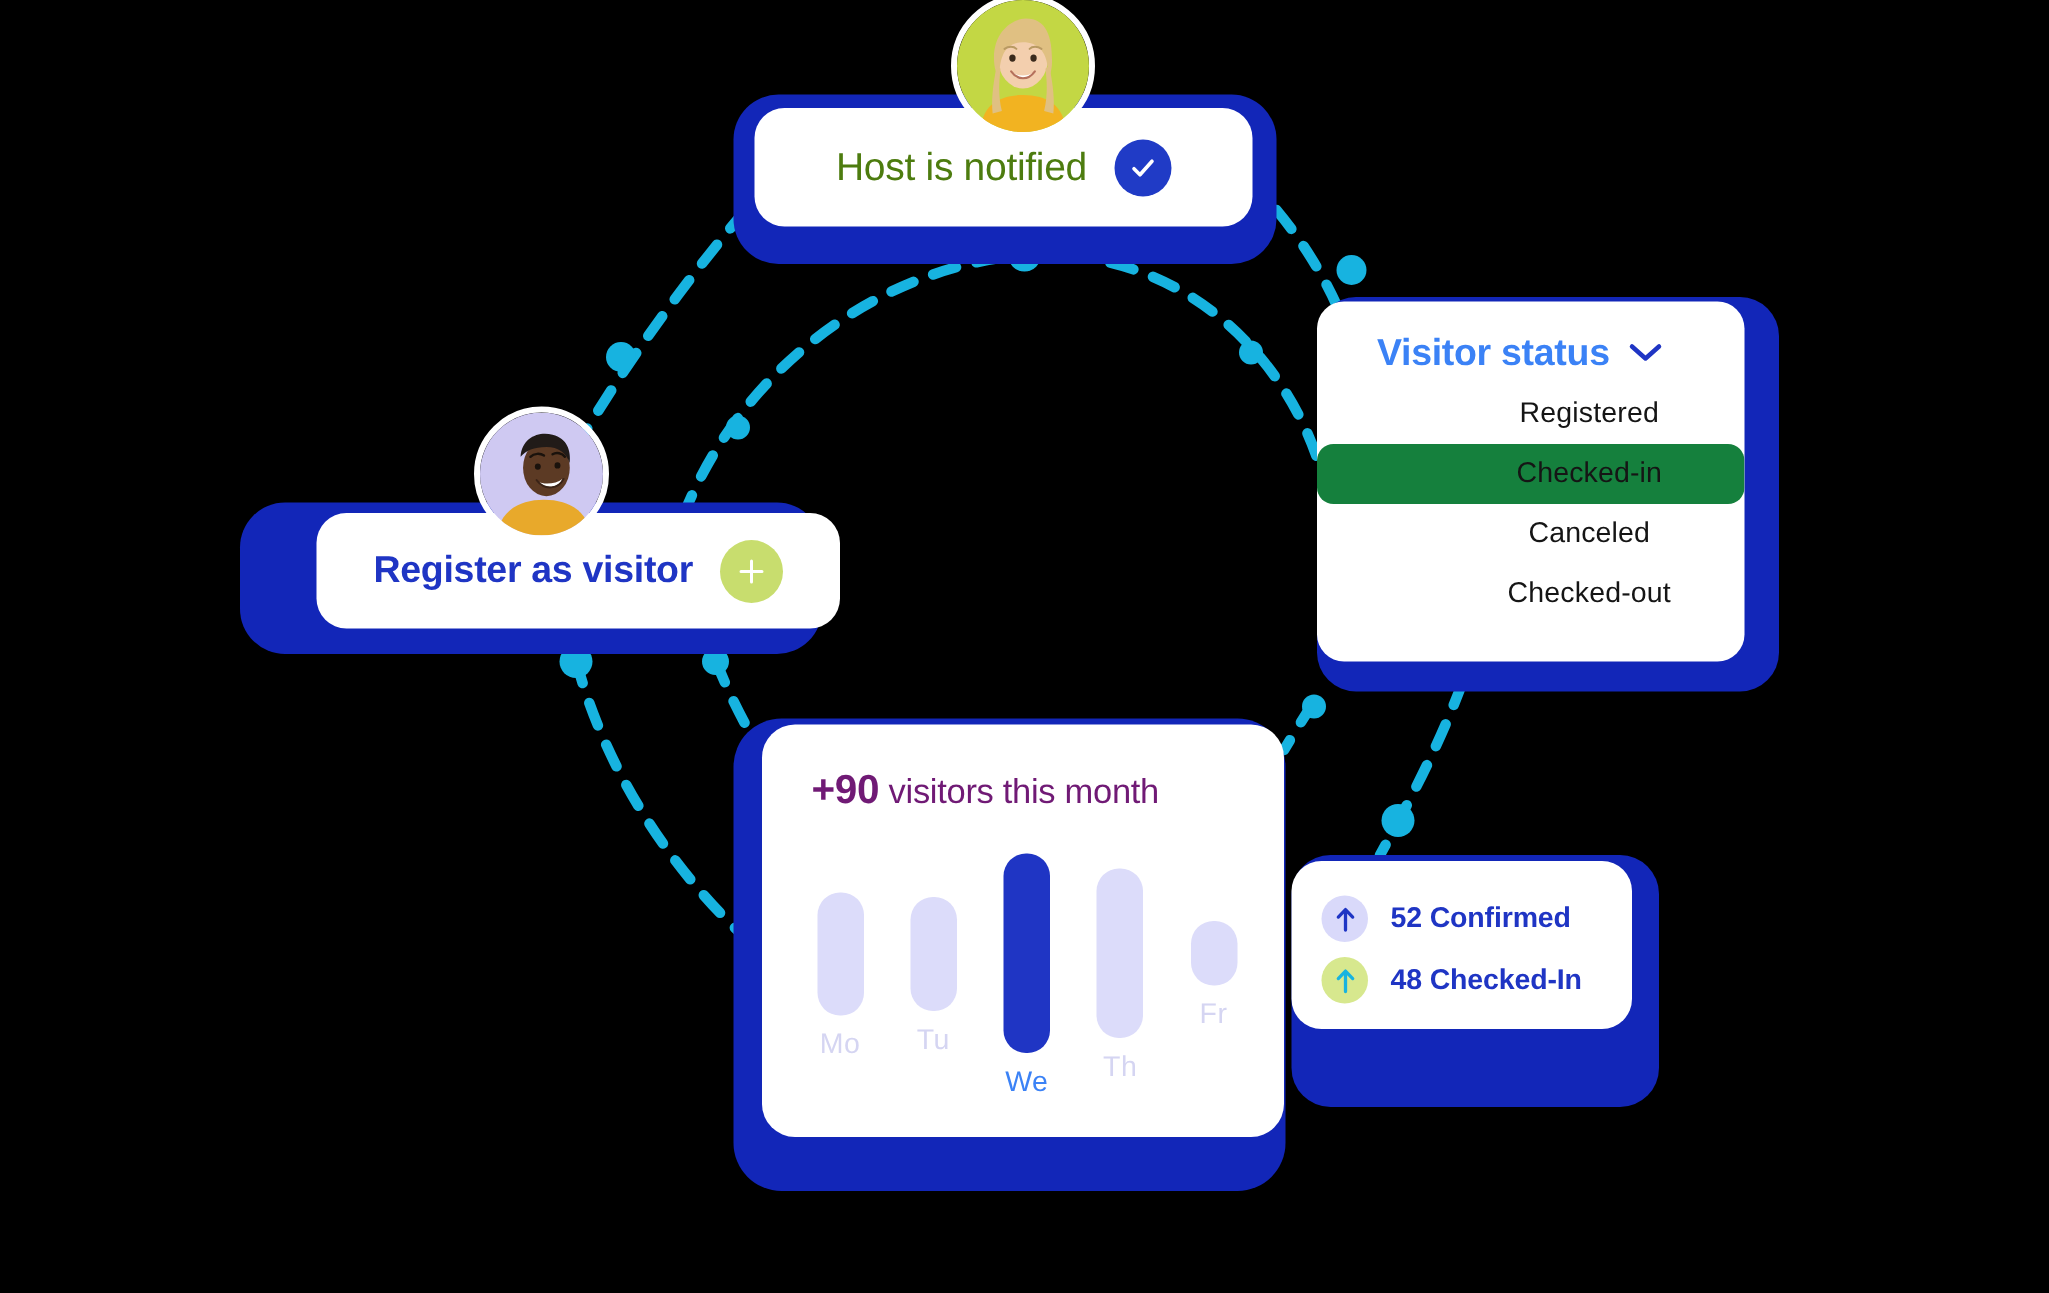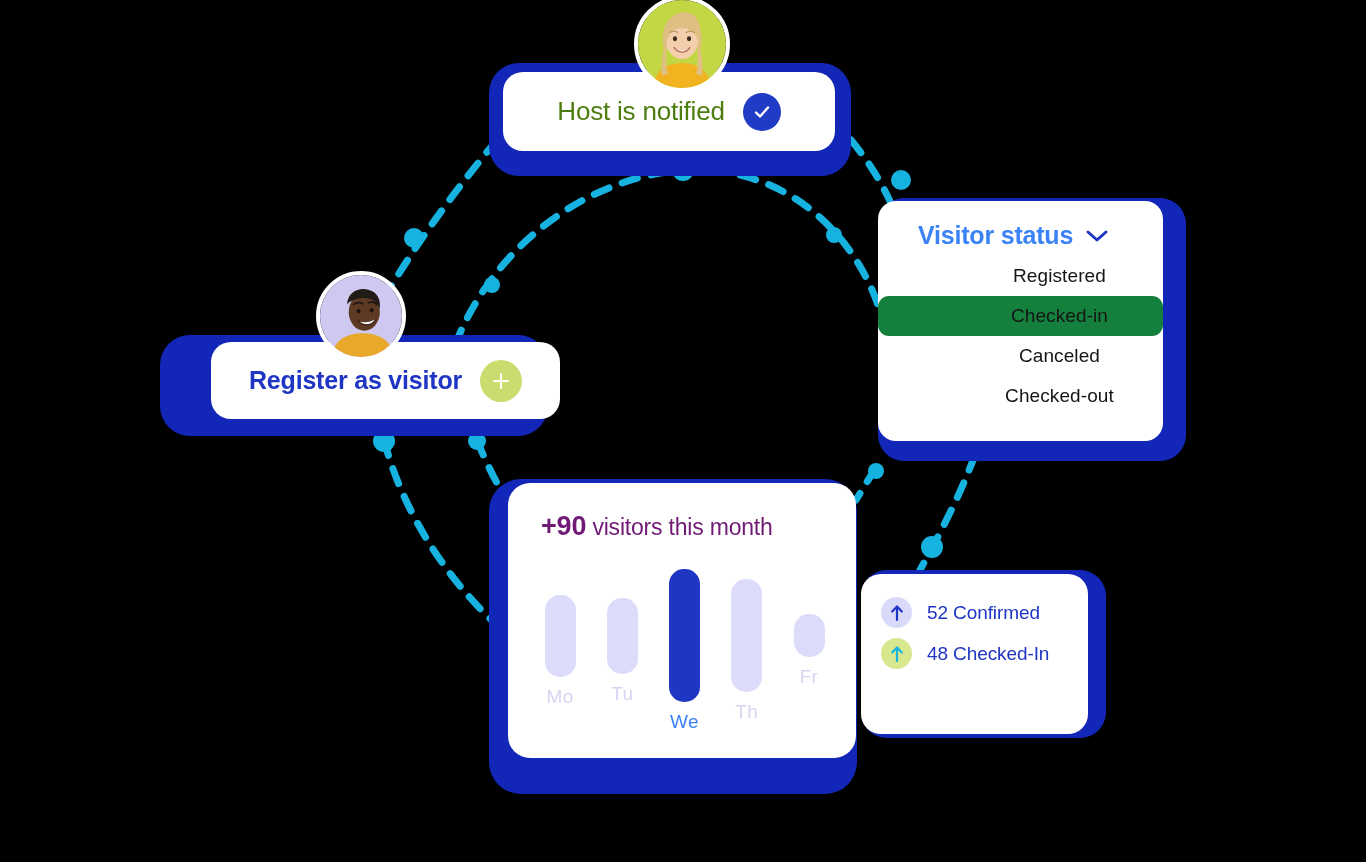--- a/index.html
+++ b/index.html
@@ -78,22 +78,22 @@
   }
   .bar-col{width:34px;display:flex;flex-direction:column;align-items:center;}
   .bar{width:31px;border-radius:15px;background:#dcdcfa;}
   .bar.hl{background:#1f35c4;}
   .bar-lbl{margin-top:9px;font-size:19px;color:#d5d5f2;letter-spacing:.3px;}
   .bar-lbl.hl{color:#3b82f6;}
 
   
   #card-stats{left:861px;top:570px;width:245px;height:168px;}
   #card-stats .shadow{border-radius:26px;}
-  #card-stats .face{left:0px;top:4px;width:227px;height:160px;border-radius:20px;
-    padding-top:18px;box-sizing:border-box;}
+  #card-stats .face{left:0px;top:4px;width:227px;height:112px;border-radius:20px;
+    padding-top:18px;box-sizing:border-box;font-weight:bold;}
   .stat-row{display:flex;align-items:center;gap:15px;padding:5px 0 5px 20px;}
   .stat-icon{width:31px;height:31px;border-radius:50%;display:flex;align-items:center;
     justify-content:center;flex:none;}
   .stat-icon.lav{background:#d9d9fa;}
   .stat-icon.lime{background:#d7e88e;}
   .stat-text{font-size:19px;color:#1f35c4;letter-spacing:-.1px;}
 
   
   .avatar{
     position:absolute;border-radius:50%;overflow:hidden;z-index:6;

